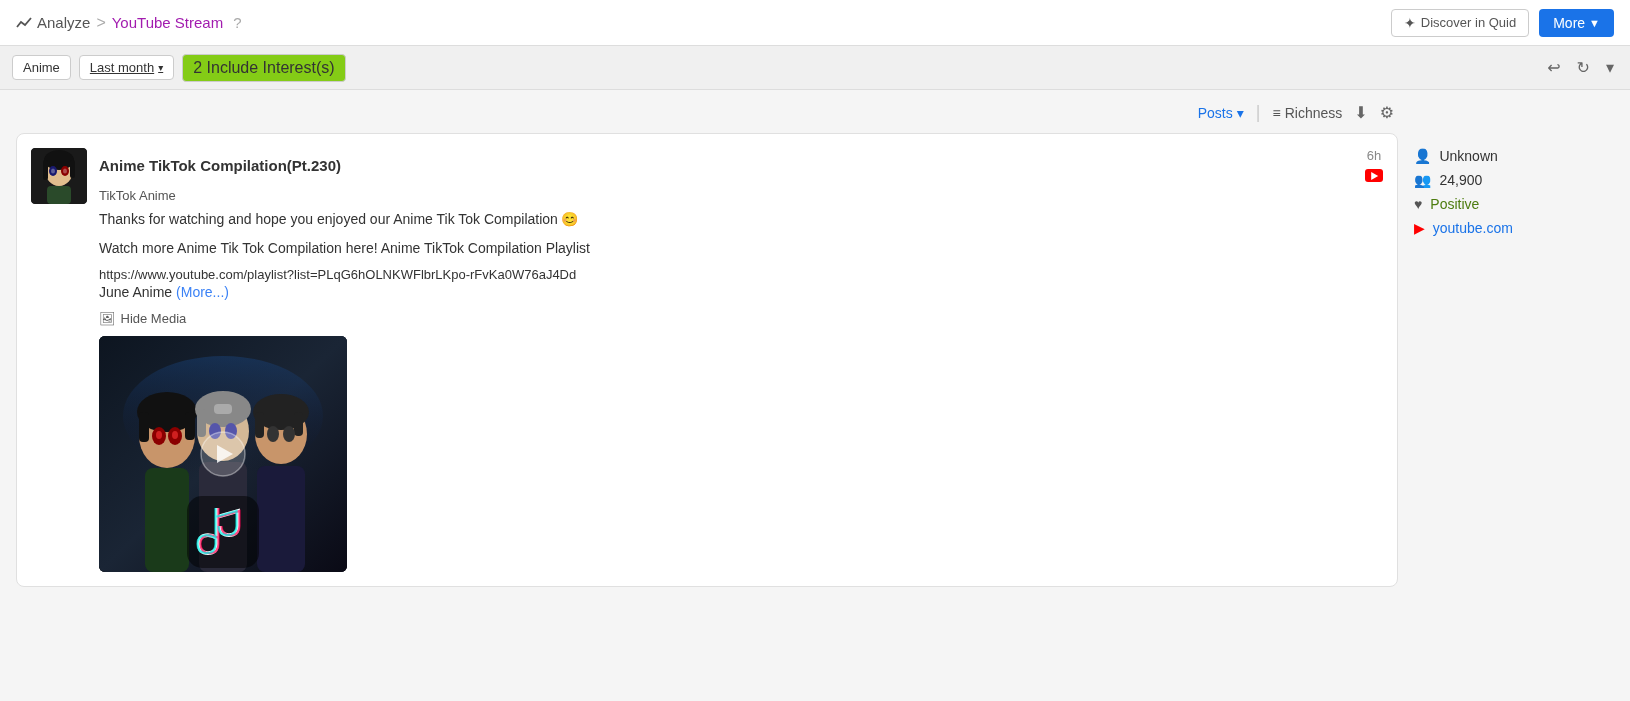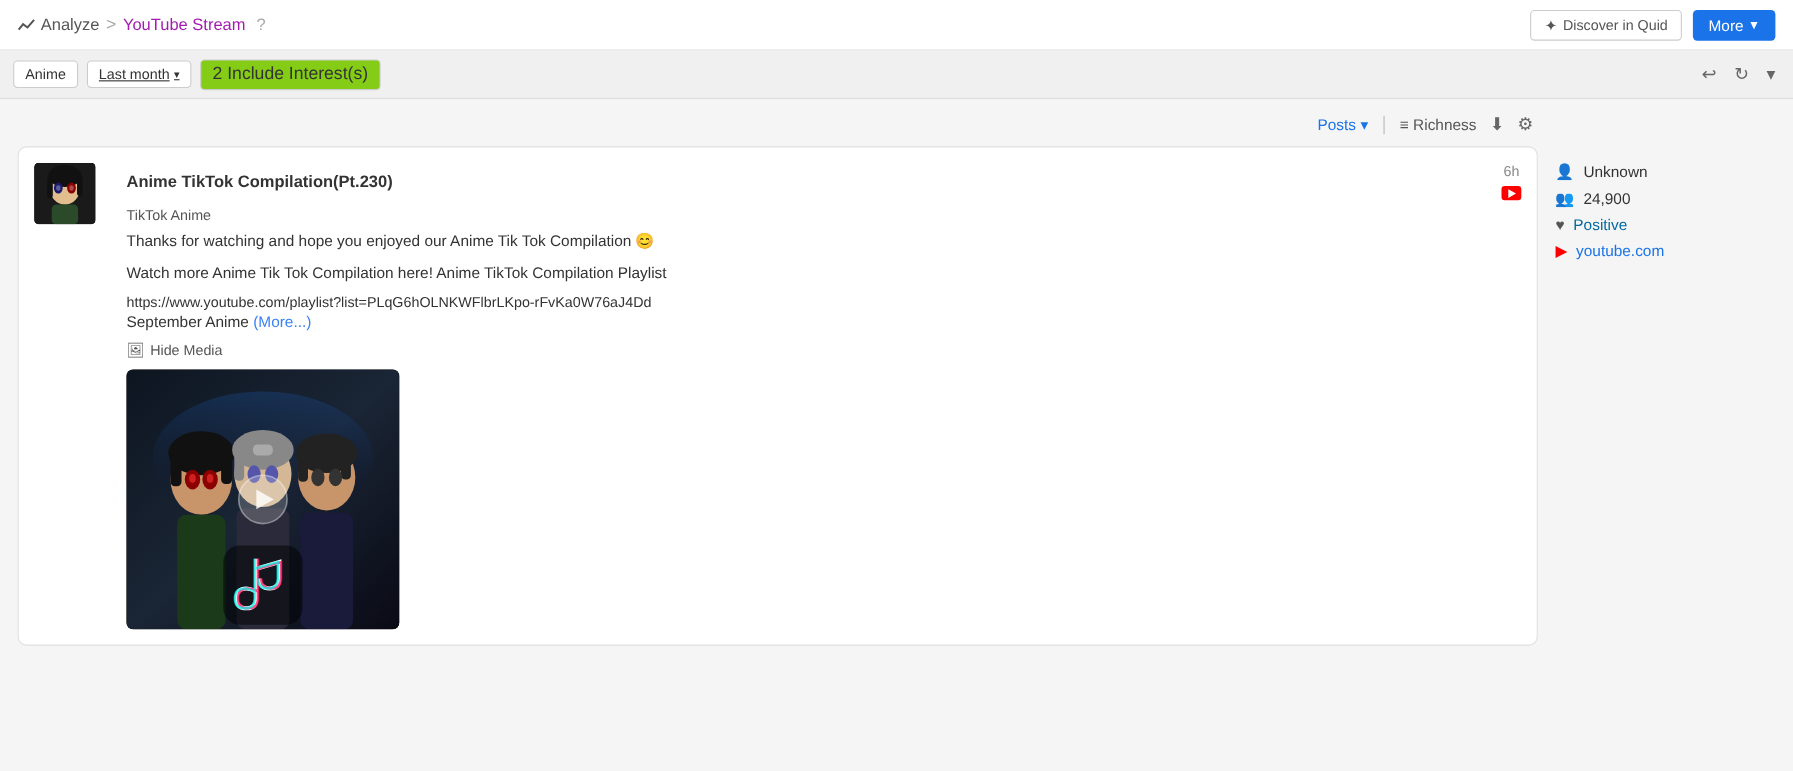--- a/index.html
+++ b/index.html
@@ -73,21 +73,21 @@
     .richness-btn {
       display: flex; align-items: center; gap: 4px;
       color: #555; background: none; border: none; cursor: pointer; font-size: 14px;
     }
     .toolbar-sep { color: #ccc; font-size: 18px; }
     .toolbar-icon-btn { background: none; border: none; cursor: pointer; color: #666; font-size: 16px; }
 
     
     .post-card {
       background: #fff; border: 1px solid #e0e0e0; border-radius: 8px;
-      padding: 0; overflow: hidden; display: flex; gap: 16px; justify-content: center;
+      padding: 0; overflow: hidden; display: flex; gap: 0; justify-content: center;
     }
     .post-avatar {
       width: 56px; height: 56px; border-radius: 4px; overflow: hidden;
       margin: 14px 12px 0 14px; flex-shrink: 0;
     }
     .avatar-placeholder {
       width: 56px; height: 56px; background: #222;
       border-radius: 4px; display: flex; align-items: center; justify-content: center;
       overflow: hidden;
     }
@@ -128,21 +128,21 @@
     }
 
     
     .right-sidebar {
       width: 200px; flex-shrink: 0; padding-top: 46px;
     }
     .sidebar-meta { display: flex; flex-direction: column; gap: 8px; }
     .meta-row { display: flex; align-items: center; gap: 8px; font-size: 14px; }
     .meta-icon { color: #555; font-size: 14px; }
     .meta-label { color: #333; }
-    .meta-positive { color: #0369a1; font-weight: 500; }
+    .meta-positive { color: #4d7c0f; font-weight: 500; }
     .meta-link { color: #1a73e8; text-decoration: none; }
 
     
     .chevron { font-size: 10px; }
   </style>
 </head>
 <body>
 
 <div class="top-nav">
   <div class="nav-breadcrumb">
@@ -242,21 +242,21 @@
             <span>6h</span>
             <span class="yt-icon"></span>
           </div>
         </div>
         <div class="post-channel">TikTok Anime</div>
         <div class="post-text">Thanks for watching and hope you enjoyed our Anime Tik Tok Compilation 😊</div>
         <div style="margin-bottom:8px;">
           <div class="post-text">Watch more Anime Tik Tok Compilation here! Anime TikTok Compilation Playlist</div>
           <div class="post-link">https://www.youtube.com/playlist?list=PLqG6hOLNKWFlbrLKpo-rFvKa0W76aJ4Dd</div>
           <div class="post-text">
-            <span>September Anime</span>
+            <span>June Anime</span>
             <a class="post-more">(More...)</a>
           </div>
         </div>
         <button class="hide-media-btn">
           <span>🖼</span>
           <span>Hide Media</span>
         </button>
 
         <div class="post-thumbnail">
           <div class="thumbnail-bg">

